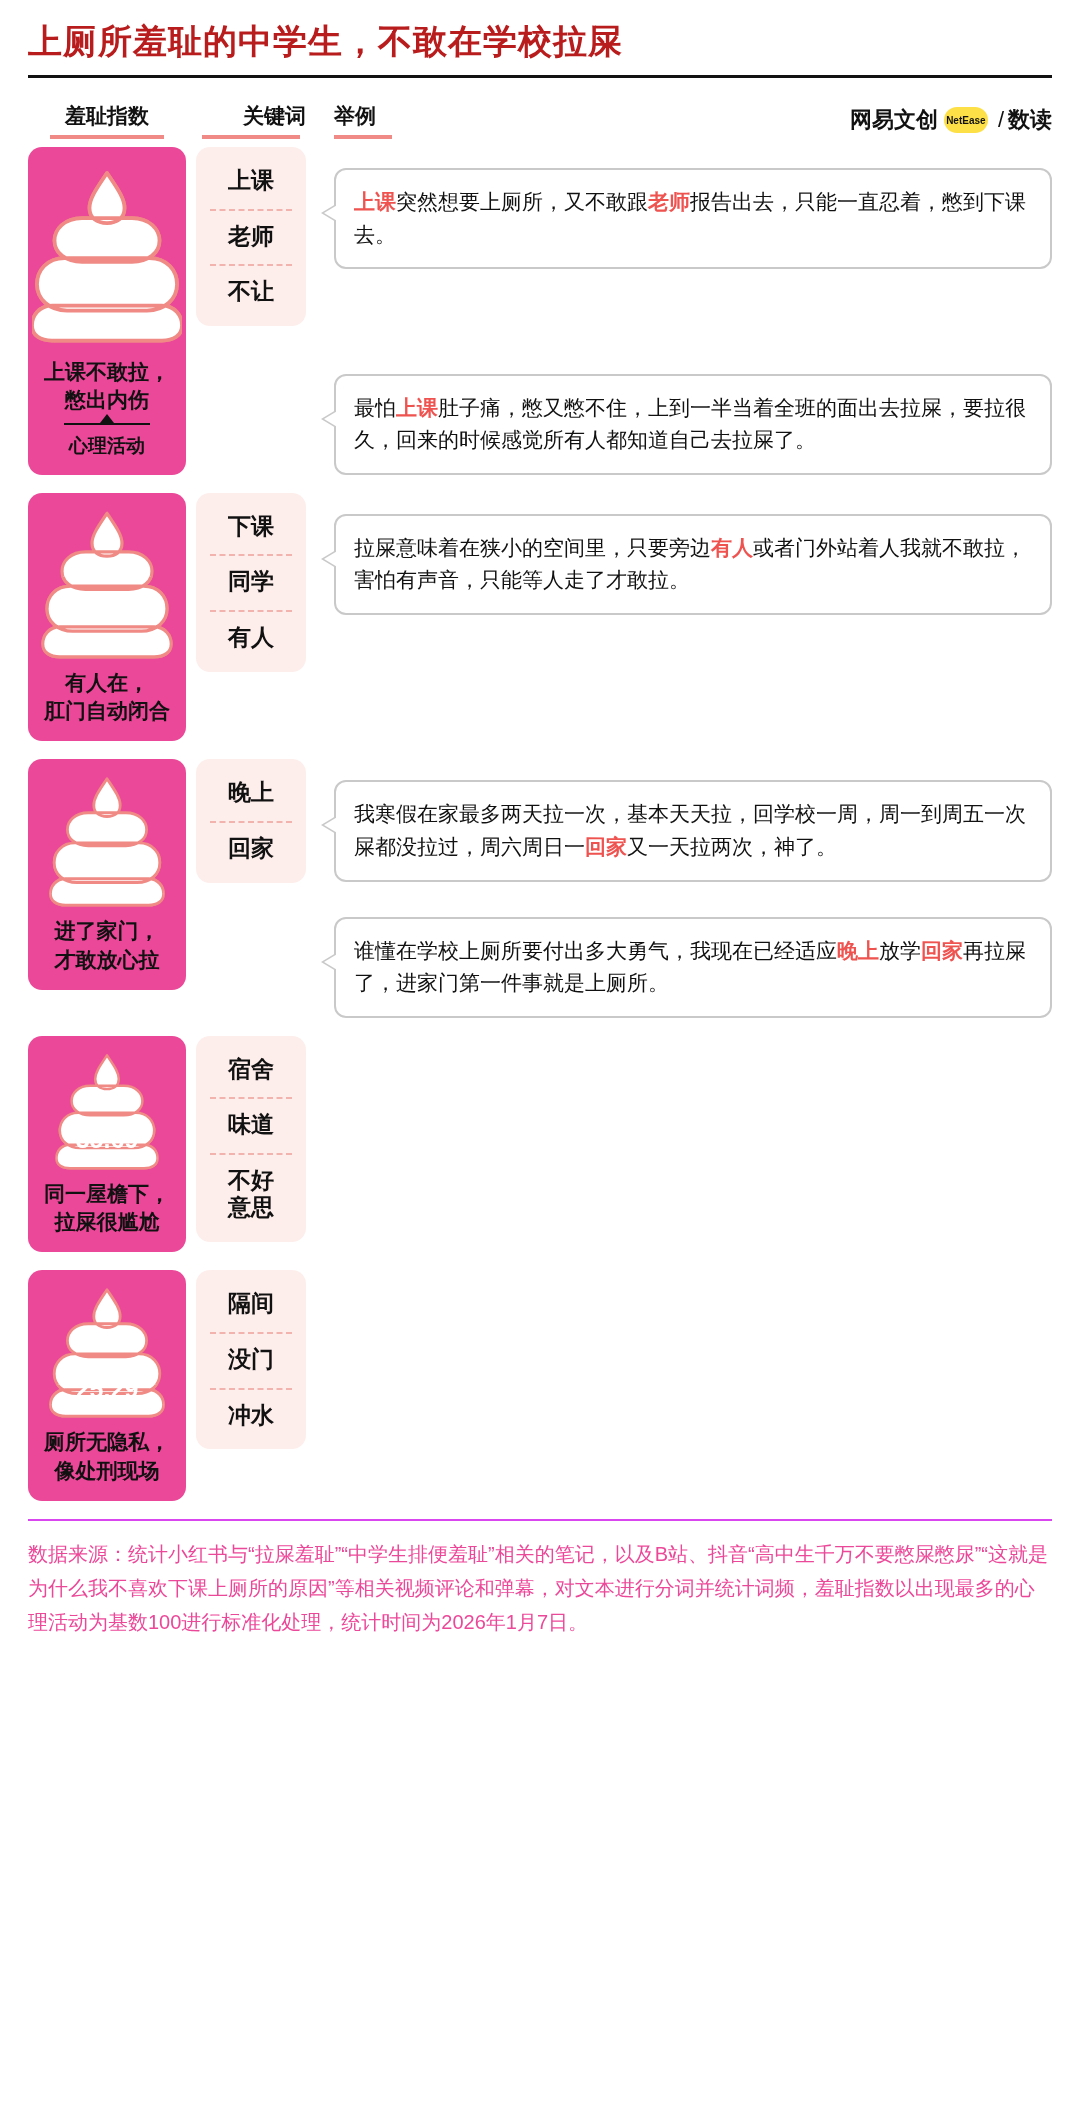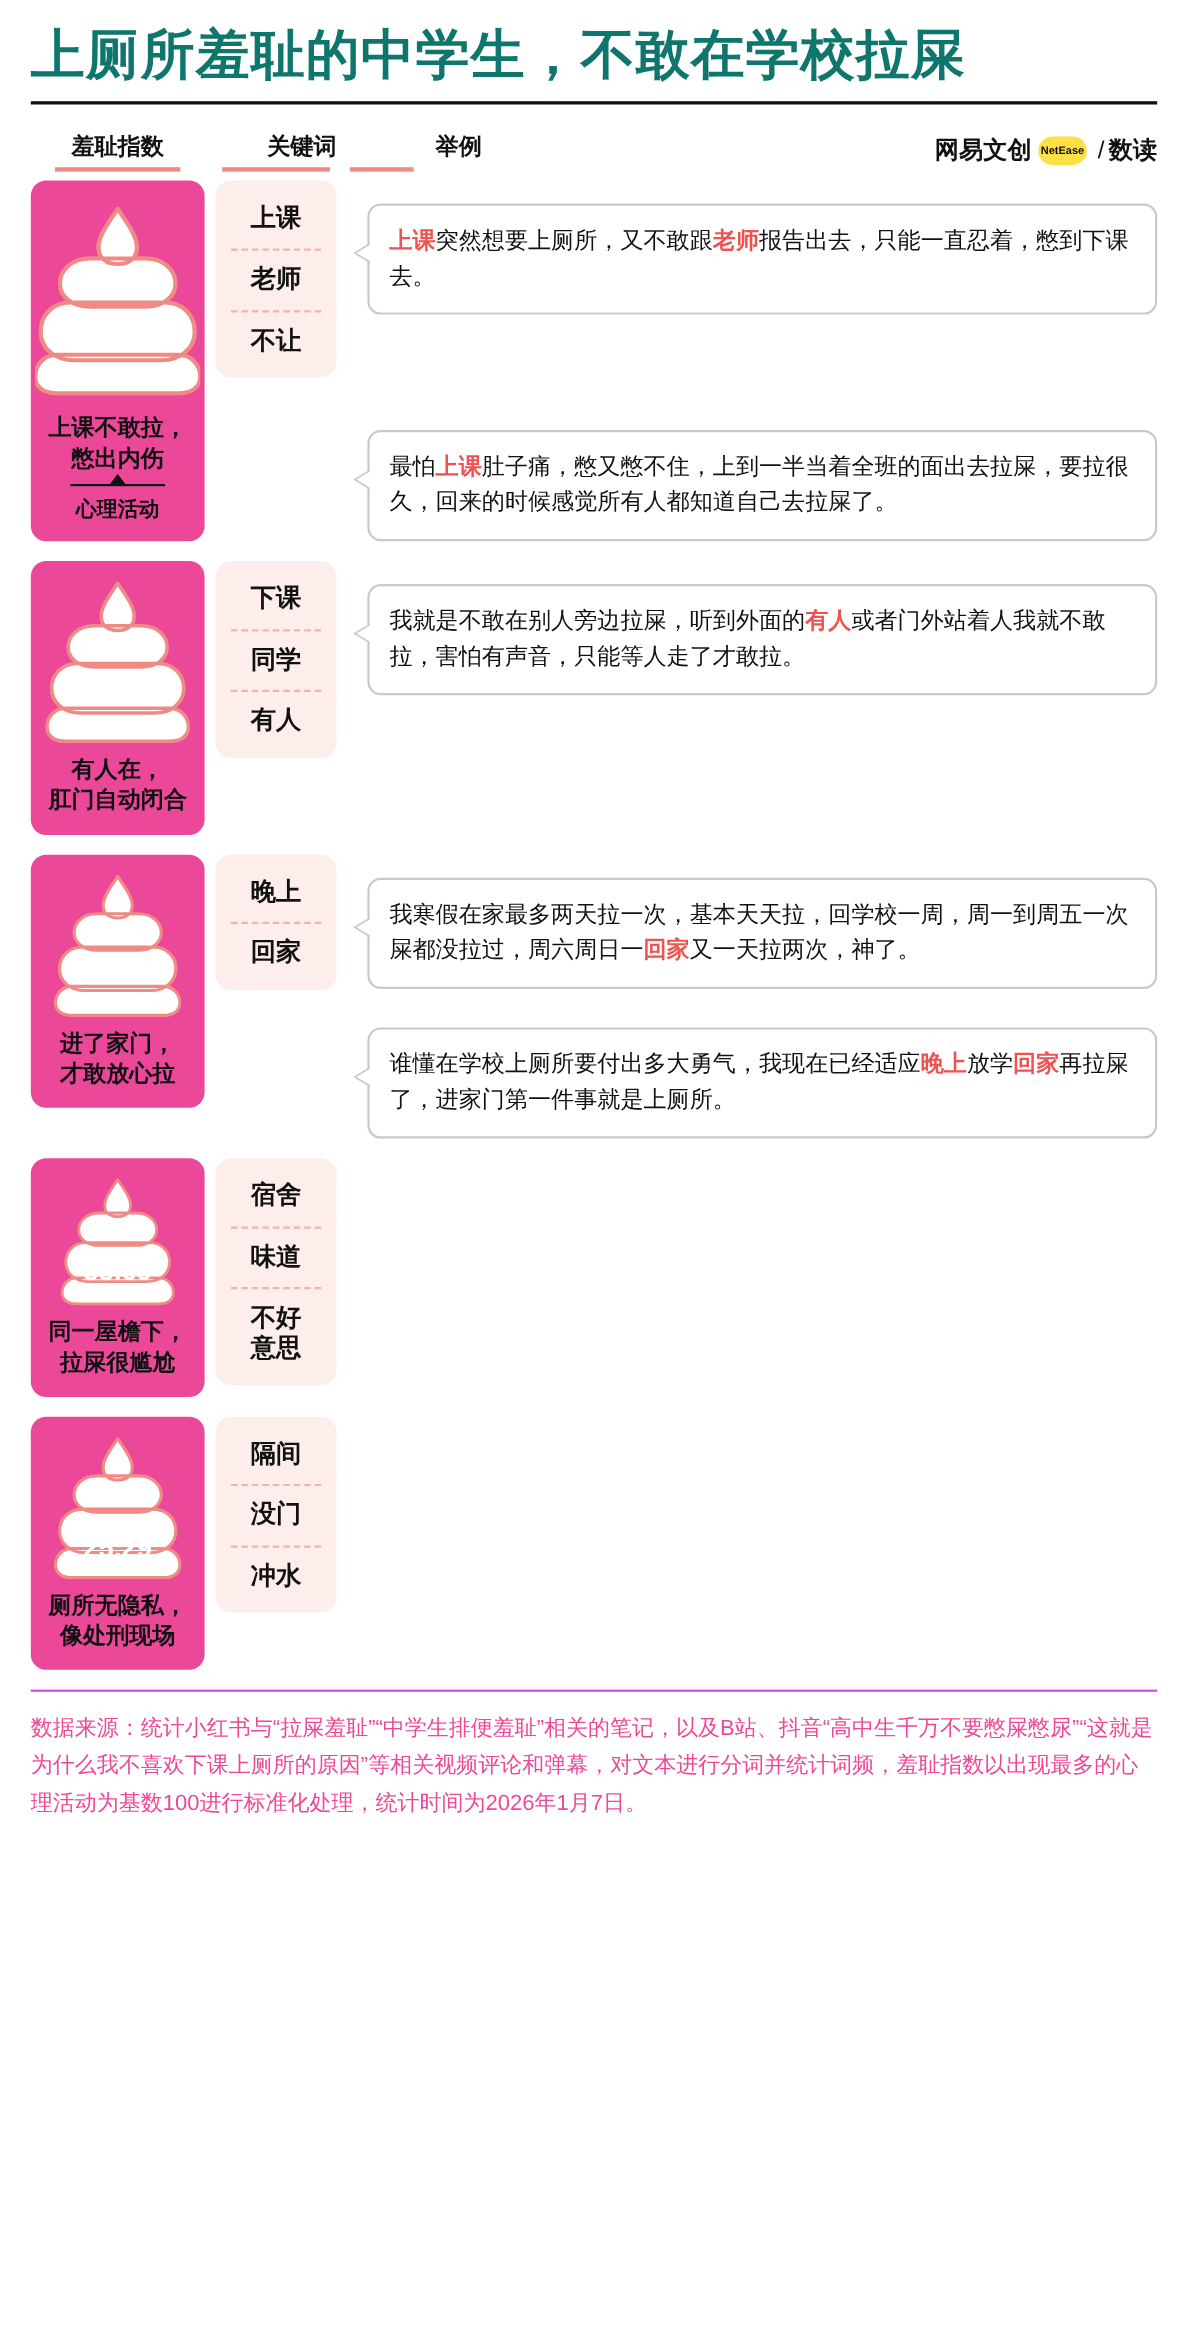--- a/index.html
+++ b/index.html
@@ -7,25 +7,25 @@
     width: 1080px;
     background: #ffffff;
     font-family: "Liberation Sans", sans-serif;
     color: #111111;
   }
   .page { width: 1080px; padding: 0 0 10px 0; }
 
   
   .title-wrap { padding: 22px 28px 10px 28px; }
   .title {
-    font-size: 49px;
+    font-size: 34px;
     font-weight: bold;
     letter-spacing: 1px;
     line-height: 1.15;
-    color: #0f766e;
+    color: #b91c1c;
   }
   .title-rule {
     margin: 14px 0 0 0;
     border-bottom: 3px solid #111;
   }
 
   
   .col-head {
     display: flex;
     align-items: flex-end;
@@ -37,21 +37,21 @@
     content: "";
     position: absolute;
     left: 0; right: 0; bottom: 0;
     height: 4px;
     background: #f08a86;
   }
   .ch-1 { width: 158px; text-align: center; }
   .ch-1::after { left: 22px; right: 22px; }
   .ch-2 { width: 110px; margin-left: 10px; text-align: right; }
   .ch-2::after { left: 6px; right: 6px; }
-  .ch-3 { width: 120px; margin-left: 12px; text-align: right; }
+  .ch-3 { width: 120px; margin-left: 28px; text-align: left; }
   .ch-3::after { left: 0; right: 62px; }
   .brand {
     margin-left: auto;
     display: flex;
     align-items: center;
     font-size: 22px;
     font-weight: bold;
     color: #111;
     padding-bottom: 4px;
   }
@@ -289,21 +289,21 @@
        <div class="poop-label" style="bottom:34px">55.25</div>
      </div>
      <div class="score-caption">有人在，<br>肛门自动闭合</div>
      </div>
         <div class="kw-card">
           <div class="kw">下课</div>
           <div class="kw">同学</div>
           <div class="kw">有人</div>
         </div>
         <div class="quotes">
-          <div class="bubble"><span>我就是不敢在别人旁边拉屎，听到外面的</span><span class="hl">有人</span><span>或者门外站着人我就不敢拉，害怕有声音，只能等人走了才敢拉。</span></div>
+          <div class="bubble"><span>拉屎意味着在狭小的空间里，只要旁边</span><span class="hl">有人</span><span>或者门外站着人我就不敢拉，害怕有声音，只能等人走了才敢拉。</span></div>
         </div>
       </div>
       <div class="row">
         <div class="score-card">
           <div class="poop-wrap" style="height:132px">
        <svg width="128" height="132" viewBox="0 0 120 140">
     <defs>
       <clipPath id="clip1281320.42369999999999997">
         <rect x="0" y="80.682" width="120" height="59.318"></rect>
       </clipPath>

